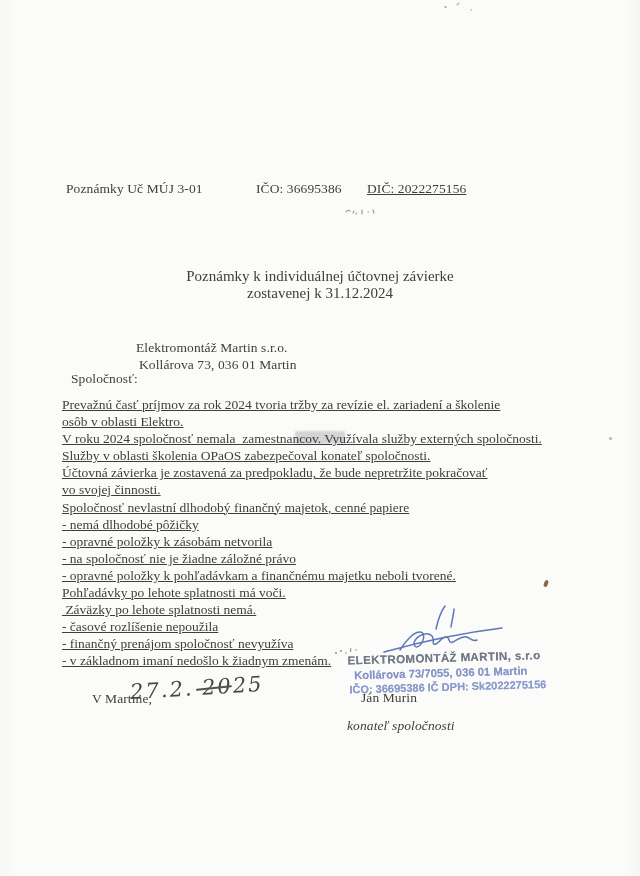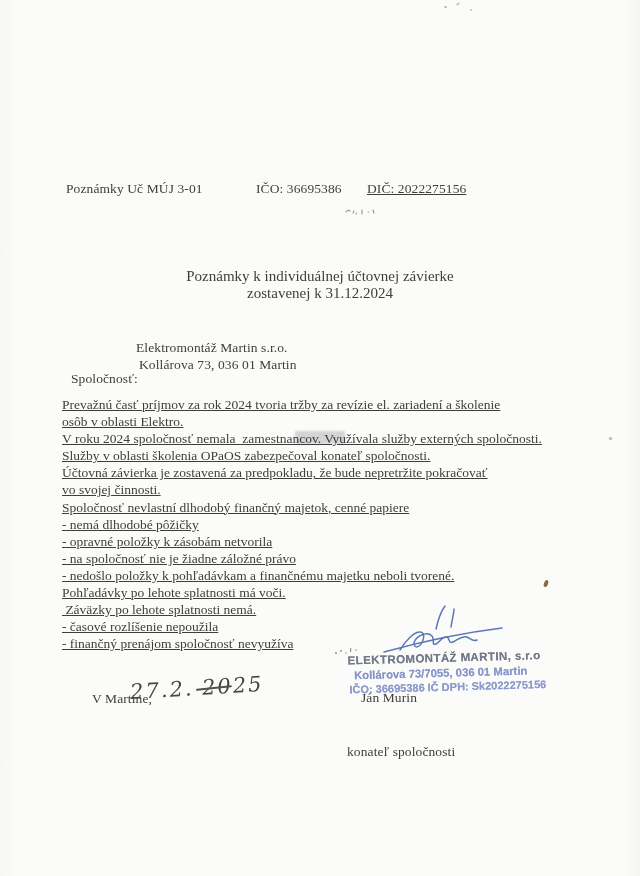--- a/index.html
+++ b/index.html
@@ -73,21 +73,21 @@
     font-weight:bold;
     line-height:14.5px;
     opacity:.92;
   }
   .stamp-l1{font-size:11.5px;letter-spacing:.4px;color:#686f80;text-shadow:0 0 .6px #787f92;}
   .stamp-l2{font-size:11.3px;color:#7e8ec5;padding-left:6px;text-shadow:0 0 .5px #8c9ccf;}
   .stamp-l3{font-size:11px;color:#8493c9;padding-left:1px;text-shadow:0 0 .5px #8fa0d3;}
   
   .stamp-dots{left:333px;top:644px;width:26px;height:12px;}
   .signer-name{left:361px;top:690px;}
-  .signer-title{left:347px;top:744px;}
+  .signer-title{left:347px;top:718px;font-style:italic;}
 </style>
 </head>
 <body>
 
 <div class="page">
 
   <div class="abs speck speck-a"></div>
   <div class="abs speck speck-b"></div>
   <div class="abs speck speck-c"></div>
 
@@ -123,25 +123,26 @@
       <div class="body-line">Prevažnú časť príjmov za rok 2024 tvoria tržby za revízie el. zariadení a školenie</div>
       <div class="body-line">osôb v oblasti Elektro.</div>
       <div class="body-line">V roku 2024 spoločnosť nemala  zamestnancov. Využívala služby externých spoločnosti.</div>
       <div class="body-line">Služby v oblasti školenia OPaOS zabezpečoval konateľ spoločnosti.</div>
       <div class="body-line">Účtovná závierka je zostavená za predpokladu, že bude nepretržite pokračovať</div>
       <div class="body-line">vo svojej činnosti.</div>
       <div class="body-line">Spoločnosť nevlastní dlhodobý finančný majetok, cenné papiere</div>
       <div class="body-line">- nemá dlhodobé pôžičky</div>
       <div class="body-line">- opravné položky k zásobám netvorila</div>
       <div class="body-line">- na spoločnosť nie je žiadne záložné právo</div>
-      <div class="body-line">- nedošlo položky k pohľadávkam a finančnému majetku neboli tvorené.</div>
+      <div class="body-line">- opravné položky k pohľadávkam a finančnému majetku neboli tvorené.</div>
       <div class="body-line">Pohľadávky po lehote splatnosti má voči.</div>
       <div class="body-line"> Záväzky po lehote splatnosti nemá.</div>
       <div class="body-line">- časové rozlíšenie nepoužila</div>
       <div class="body-line">- finančný prenájom spoločnosť nevyužíva</div>
+      <div class="body-line">- v základnom imaní nedošlo k žiadnym zmenám.</div>
     </div>
 
   <div class="abs word-smudge"></div>
 
   <div class="abs fleck"></div>
   <div class="abs fleck2"></div>
 
   <span class="abs doc-text place-line">V Martine,</span>
   <span class="abs hand-date">27.2. 2025</span>
   <div class="abs date-tail"></div>

